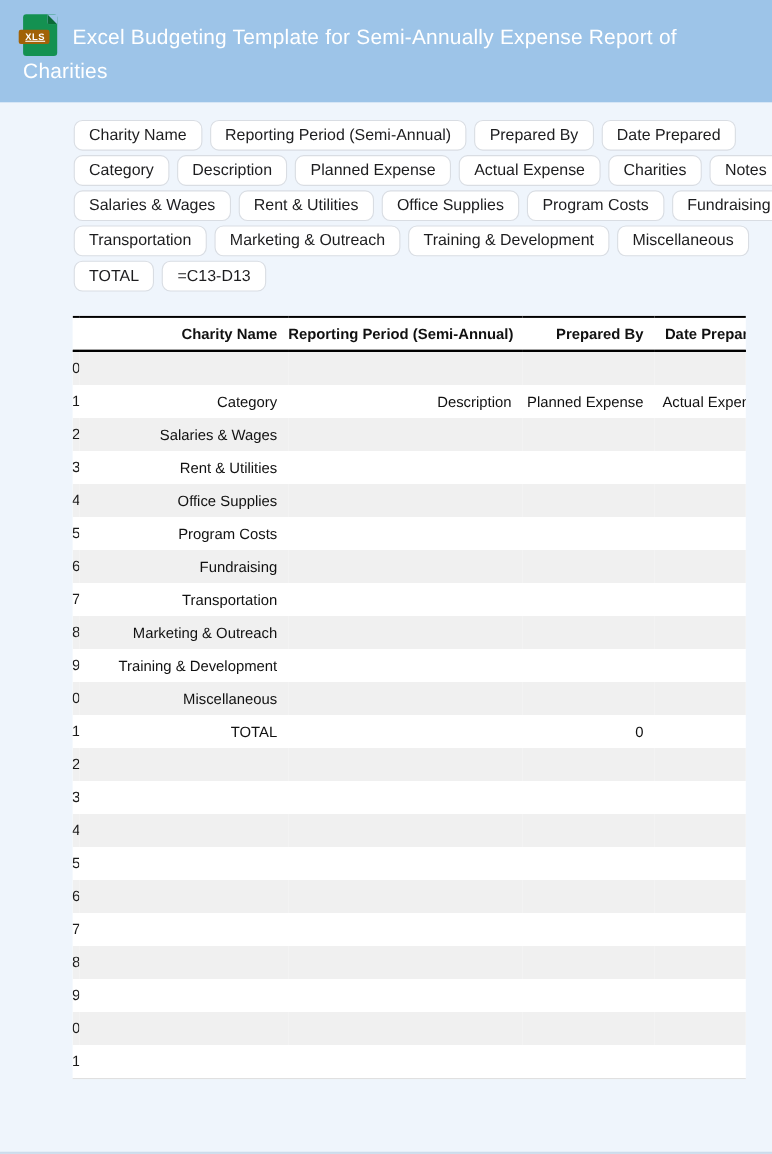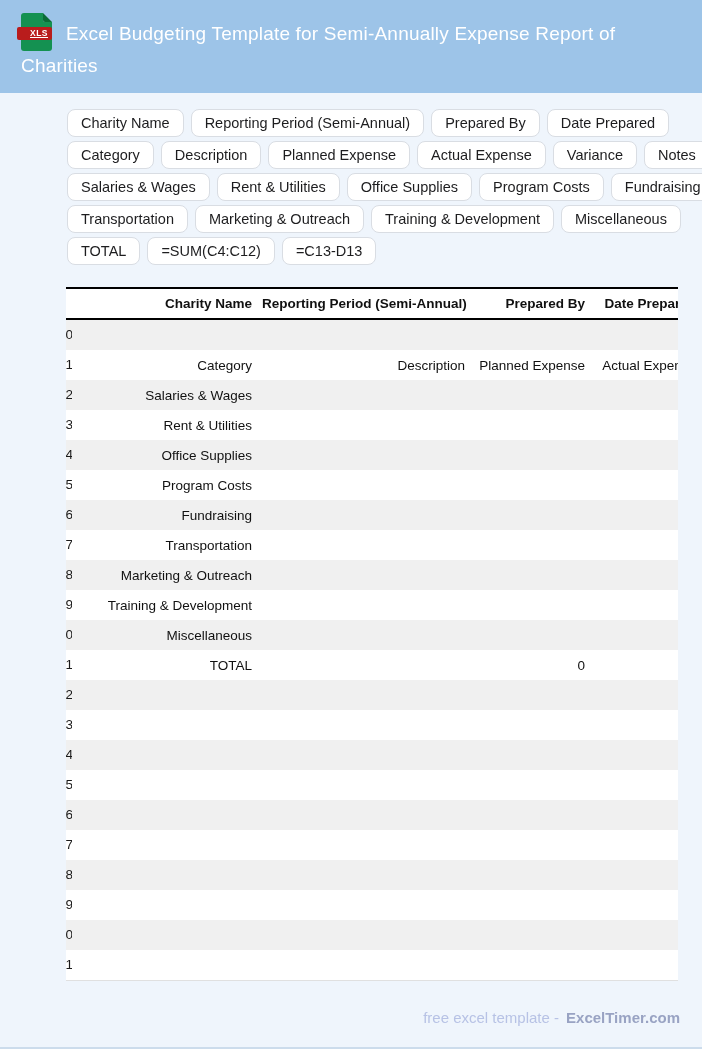--- a/index.html
+++ b/index.html
@@ -8,22 +8,22 @@
   .page { width:702px; height:1049px; background:#eff5fc; overflow:hidden; position:relative;
           border-bottom:2px solid #ccdcec; }
 
   
   .banner { background:#9dc4e8; padding:13px 22px 12px 21px; min-height:88px; }
   .banner-inner { color:#fff; font-size:19px; line-height:30px; font-weight:500; letter-spacing:.2px; }
   .xls-icon { position:relative; display:inline-block; width:31px; height:38px;
               background:#149151; border-radius:3px; vertical-align:-11px; margin-right:14px; }
   .xls-icon::after { content:''; position:absolute; top:0; right:0; width:0; height:0;
               border-top:9px solid #9dc4e8; border-left:9px solid #0b6b37; border-bottom-left-radius:2px; }
-  .xls-label { position:absolute; left:-4px; top:14px; background:#b91c1c; color:#fff;
-              font-size:8.5px; font-weight:bold; letter-spacing:.5px; padding:2px 4px 2px 13px;
+  .xls-label { position:absolute; left:-4px; top:14px; background:#a16207; color:#fff;
+              font-size:8.5px; font-weight:bold; letter-spacing:.5px; padding:2px 4px 2px 6px;
               border-radius:2px; line-height:9px;text-decoration:underline; }
 
   
   .tags { padding:16px 24px 0 67px; }
   .tag-row { display:flex; gap:7px; margin-bottom:4px; }
   .chip { background:#ffffff; border:1px solid #d9dde3; border-radius:8px; height:28px;
           padding:5px 13px; font-size:14.5px; line-height:17px; color:#1d1d1f;
           white-space:nowrap; }
 
   
@@ -61,39 +61,38 @@
         <span class="chip">Charity Name</span>
         <span class="chip">Reporting Period (Semi-Annual)</span>
         <span class="chip">Prepared By</span>
         <span class="chip">Date Prepared</span>
       </div>
       <div class="tag-row">
         <span class="chip">Category</span>
         <span class="chip">Description</span>
         <span class="chip">Planned Expense</span>
         <span class="chip">Actual Expense</span>
-        <span class="chip">Variance</span>
+        <span class="chip">Charities</span>
         <span class="chip">Notes</span>
       </div>
       <div class="tag-row">
         <span class="chip">Salaries &amp; Wages</span>
         <span class="chip">Rent &amp; Utilities</span>
         <span class="chip">Office Supplies</span>
         <span class="chip">Program Costs</span>
         <span class="chip">Fundraising</span>
       </div>
       <div class="tag-row">
         <span class="chip">Transportation</span>
         <span class="chip">Marketing &amp; Outreach</span>
         <span class="chip">Training &amp; Development</span>
         <span class="chip">Miscellaneous</span>
       </div>
       <div class="tag-row">
         <span class="chip">TOTAL</span>
-        <span class="chip">=SUM(C4:C12)</span>
         <span class="chip">=C13-D13</span>
       </div>
     </section>
 
   <section class="sheet-wrap">
     <table class="sheet">
       <colgroup>
         <col class="c-idx">
           <col class="c-b">
           <col class="c-c">
@@ -349,17 +348,14 @@
             </td>
             <td></td>
             <td></td>
             <td></td>
             <td></td>
           </tr>
         </tbody>
     </table>
   </section>
 
-  <footer class="footer">
-    <span class="pre">free excel template -</span><span class="brand">ExcelTimer.com</span>
-  </footer>
 
 </div>
 
 </body></html>

